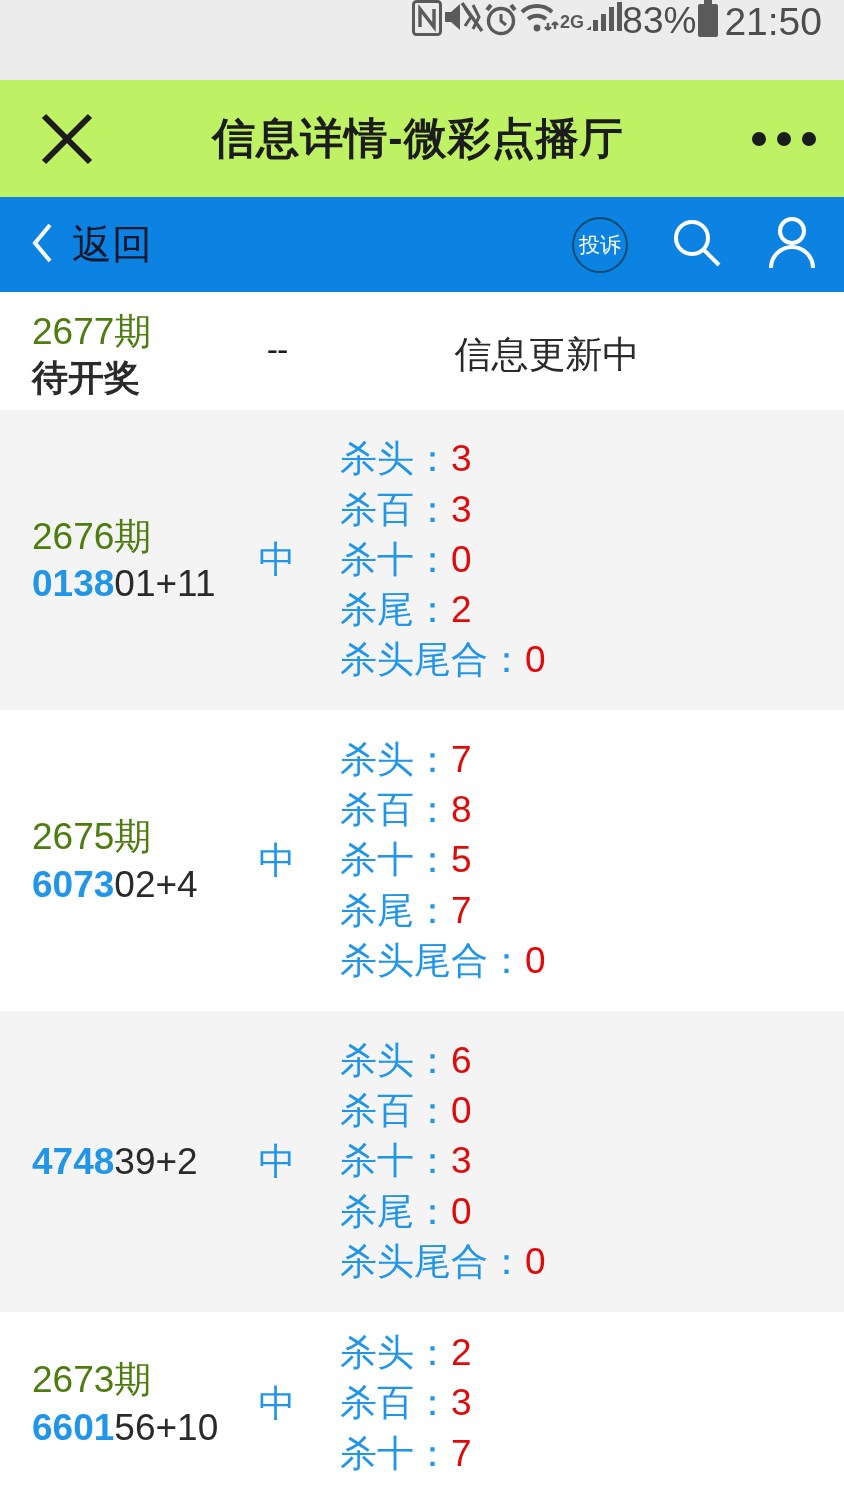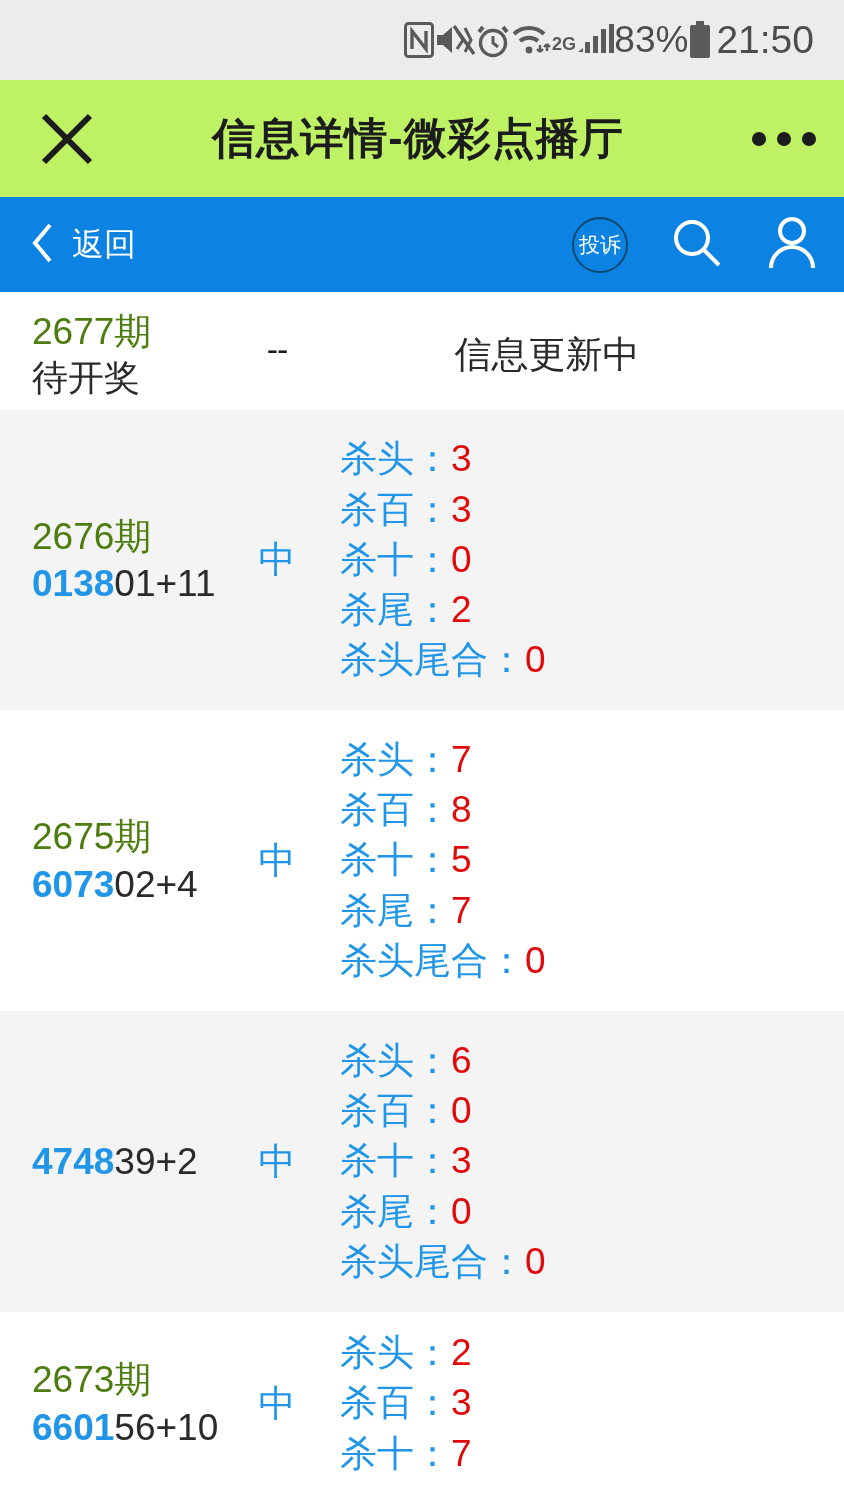--- a/index.html
+++ b/index.html
@@ -6,22 +6,22 @@
   html,body { width:844px; height:1500px; }
   body {
     font-family:"Liberation Sans","DejaVu Sans",sans-serif;
     background:#ffffff;
     overflow:hidden;
   }
 
   
   .statusbar{
     height:80px; background:#ececec;
-    display:flex; align-items:center; justify-content:flex-end;
-    padding-right:30px; 
+    display:flex; align-items:flex-start; justify-content:flex-end;
+    padding-right:22px; 
     color:#5a5a5a;
   }
   .st-ico{ display:flex; align-items:center; justify-content:center; }
   .st-txt{ font-size:37px; color:#4d4d4d; letter-spacing:0px; }
   .st-clock{ font-size:39px; color:#4d4d4d; margin-left:4px; }
 
   
   .topbar{
     height:117px; background:#bef264;
     display:flex; align-items:center; position:relative;
@@ -42,42 +42,42 @@
   }
   .more-dots i{ width:14px; height:14px; border-radius:50%; background:#1c1c1c; display:block; }
 
   
   .navbar{
     height:95px; background:#0c83e2;
     display:flex; align-items:center; position:relative;
     padding:0 26px 0 30px;
   }
   .nav-back{ display:flex; align-items:center; gap:16px; }
-  .nav-back .lbl{ color:#ffffff; font-size:32px; }
+  .nav-back .lbl{ color:#0f172a; font-size:40px; }
   .nav-right{ margin-left:auto; display:flex; align-items:center; gap:42px; }
   .complaint{
     width:56px; height:56px; border:2px solid #0c4a6e; border-radius:50%;
     display:flex; align-items:center; justify-content:center;
     color:#fff; font-size:21px; line-height:1; font-weight:400;
   }
 
   
   .list{ width:100%; }
   .row{
     display:flex; align-items:center;
     padding:0 0 0 32px; position:relative;
   }
   .row.white{ background:#ffffff; }
   .row.gray { background:#f4f4f4; }
 
   .col-issue{ width:190px; flex:0 0 190px; }
   .issue-no{ font-size:37px; color:#4d7c0f; line-height:1.28; }
   .issue-sub{ font-size:37px; line-height:1.28; color:#2a2a2a; }
   .issue-sub .hl{ color:#2196e8;font-weight:bold; }
-  .issue-status{ font-size:36px; color:#2a2a2a; line-height:1.28; }
+  .issue-status{ font-size:36px; color:#2a2a2a; line-height:1.28;font-weight:bold; }
 
   .col-hit{
     width:110px; flex:0 0 110px;
     text-align:center; font-size:37px; color:#2196e8;
   }
   .col-hit.dash{ color:#1c1c1c; font-size:34px; letter-spacing:-1px; }
 
   .col-info{ flex:1; padding-left:8px; }
   .kv{ font-size:37px; line-height:1.36; color:#2196e8; white-space:nowrap; }
   .kv .v{ color:#e00a0a; }

